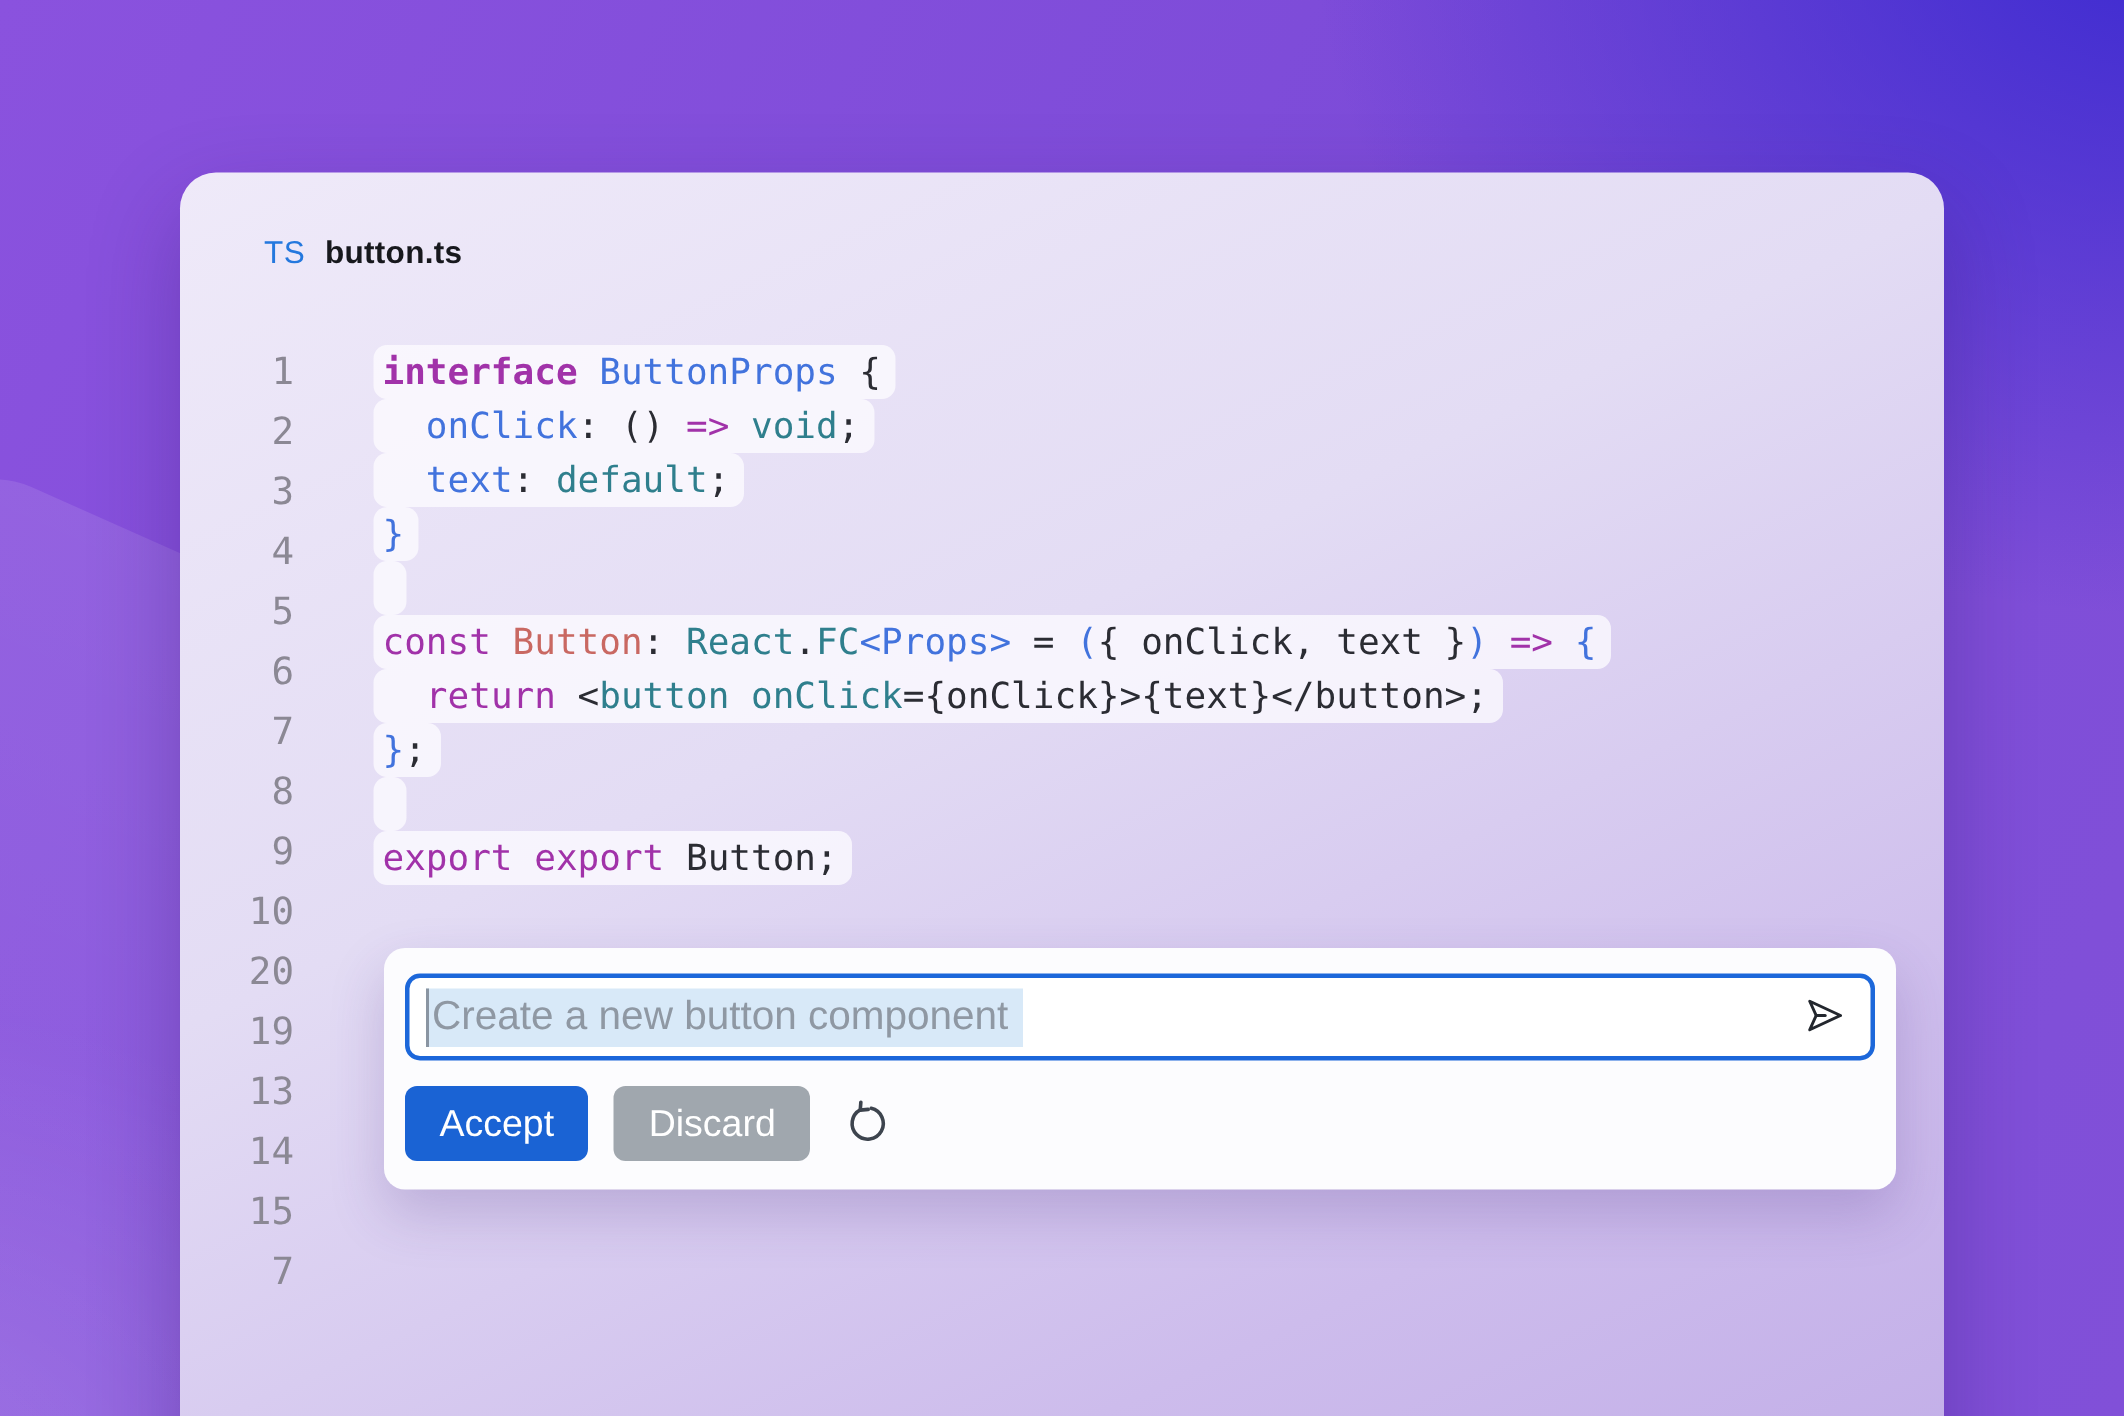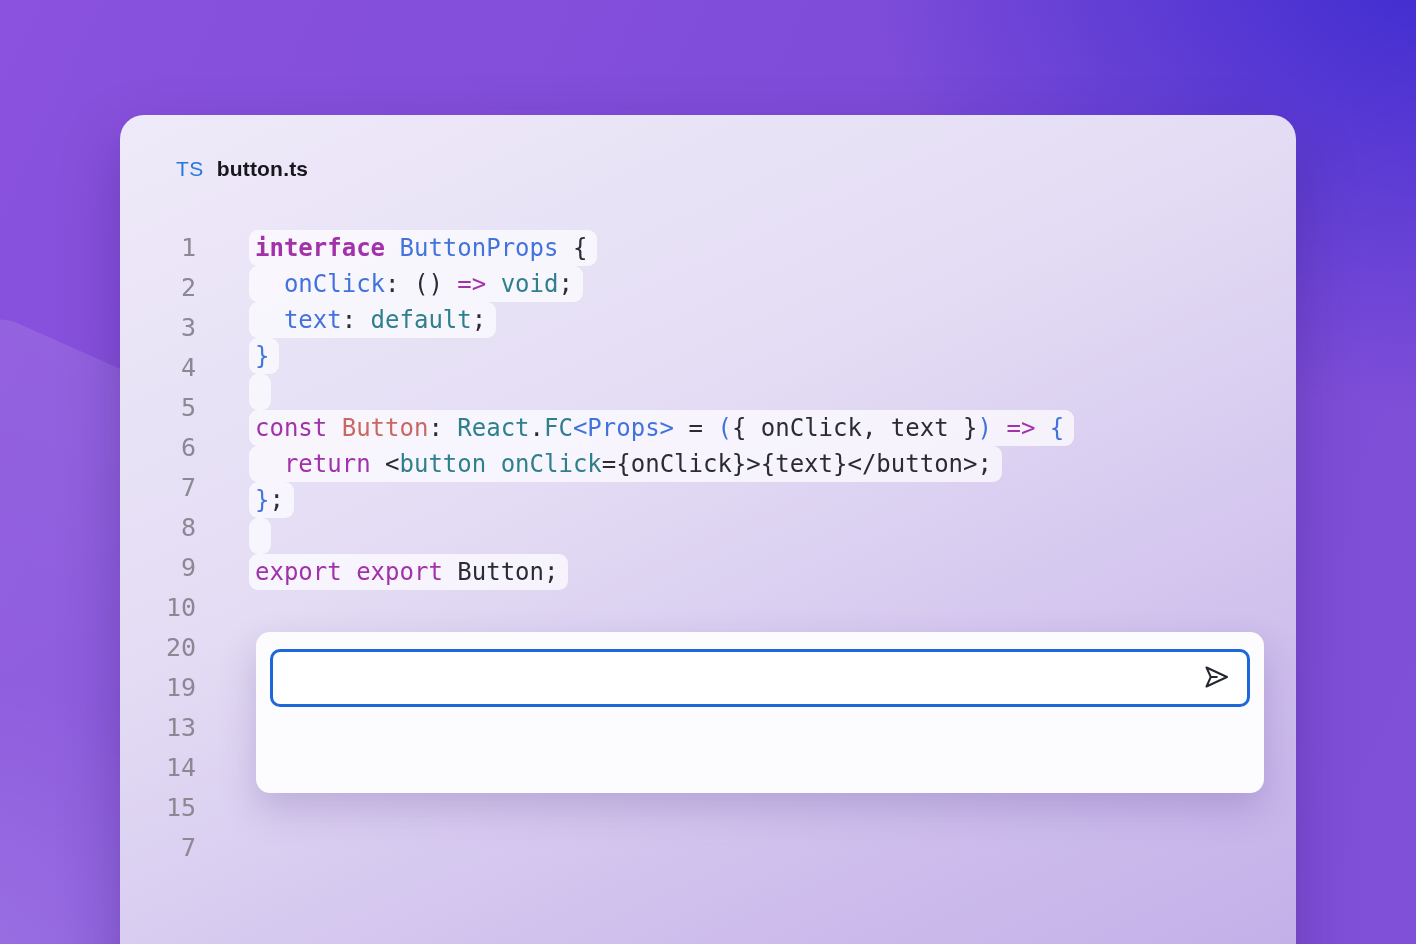--- a/index.html
+++ b/index.html
@@ -140,25 +140,38 @@
       <div class="code-line"><span class="hl"><span style="color: rgb(161, 50, 169);">const</span><span style="color: rgb(43, 44, 51);"> </span><span style="color: rgb(201, 104, 98);">Button</span><span style="color: rgb(43, 44, 51);">:</span><span style="color: rgb(43, 44, 51);"> </span><span style="color: rgb(47, 127, 141);">React</span><span style="color: rgb(43, 44, 51);">.</span><span style="color: rgb(47, 127, 141);">FC</span><span style="color: rgb(66, 115, 221);">&lt;Props&gt;</span><span style="color: rgb(43, 44, 51);"> = </span><span style="color: rgb(66, 115, 221);">(</span><span style="color: rgb(43, 44, 51);">{ onClick, text }</span><span style="color: rgb(66, 115, 221);">)</span><span style="color: rgb(43, 44, 51);"> </span><span style="color: rgb(161, 50, 169);">=&gt;</span><span style="color: rgb(43, 44, 51);"> </span><span style="color: rgb(66, 115, 221);">{</span></span></div>
       <div class="code-line"><span class="hl"><span style="color: rgb(43, 44, 51);">  </span><span style="color: rgb(161, 50, 169);">return</span><span style="color: rgb(43, 44, 51);"> </span><span style="color: rgb(43, 44, 51);">&lt;</span><span style="color: rgb(47, 127, 141);">button</span><span style="color: rgb(43, 44, 51);"> </span><span style="color: rgb(47, 127, 141);">onClick</span><span style="color: rgb(43, 44, 51);">={onClick}&gt;{text}&lt;/button&gt;;</span></span></div>
       <div class="code-line"><span class="hl"><span style="color: rgb(66, 115, 221);">}</span><span style="color: rgb(43, 44, 51);">;</span></span></div>
       <div class="code-line"><span class="hl stub"></span></div>
       <div class="code-line"><span class="hl"><span style="color: rgb(161, 50, 169);">export</span><span style="color: rgb(43, 44, 51);"> </span><span style="color: rgb(161, 50, 169);">export</span><span style="color: rgb(43, 44, 51);"> </span><span style="color: rgb(43, 44, 51);">Button;</span></span></div>
     </div>
 
   <div class="prompt-panel">
 
     <div class="prompt-input" style="border-color: rgb(28, 103, 218);">
+      <span class="selection" style="background: rgb(216, 233, 248);">Create a new button component</span>
       <button class="send-btn">
         <span>
           <svg width="30" height="30" viewBox="0 0 30 30" fill="none">
             <path d="M4.5 5.5 L25 15 L4.5 24.5 L8.8 15 Z" stroke="#23272e" stroke-width="2" stroke-linejoin="round"></path>
             <path d="M8.8 15 L14.8 15" stroke="#23272e" stroke-width="2" stroke-linecap="round"></path>
           </svg>
         </span>
       </button>
     </div>
 
+    <div class="actions">
+      <button class="btn btn-accept" style="background: rgb(26, 99, 212);">Accept</button>
+      <button class="btn btn-discard" style="background: rgb(160, 167, 174);">Discard</button>
+      <button class="retry-btn">
+        <span>
+          <svg width="30" height="30" viewBox="0 0 30 30" fill="none">
+            <path d="M17.8 5.9 A10.4 10.4 0 1 1 10.5 6.9" stroke="#3d444e" stroke-width="2.4" stroke-linecap="round"></path>
+            <path d="M10.9 1.8 L10.5 7.1 L15.8 6.6" stroke="#3d444e" stroke-width="2.4" stroke-linejoin="round" stroke-linecap="round"></path>
+          </svg>
+        </span>
+      </button>
+    </div>
 
   </div>
 </div>
 
 </body></html>

